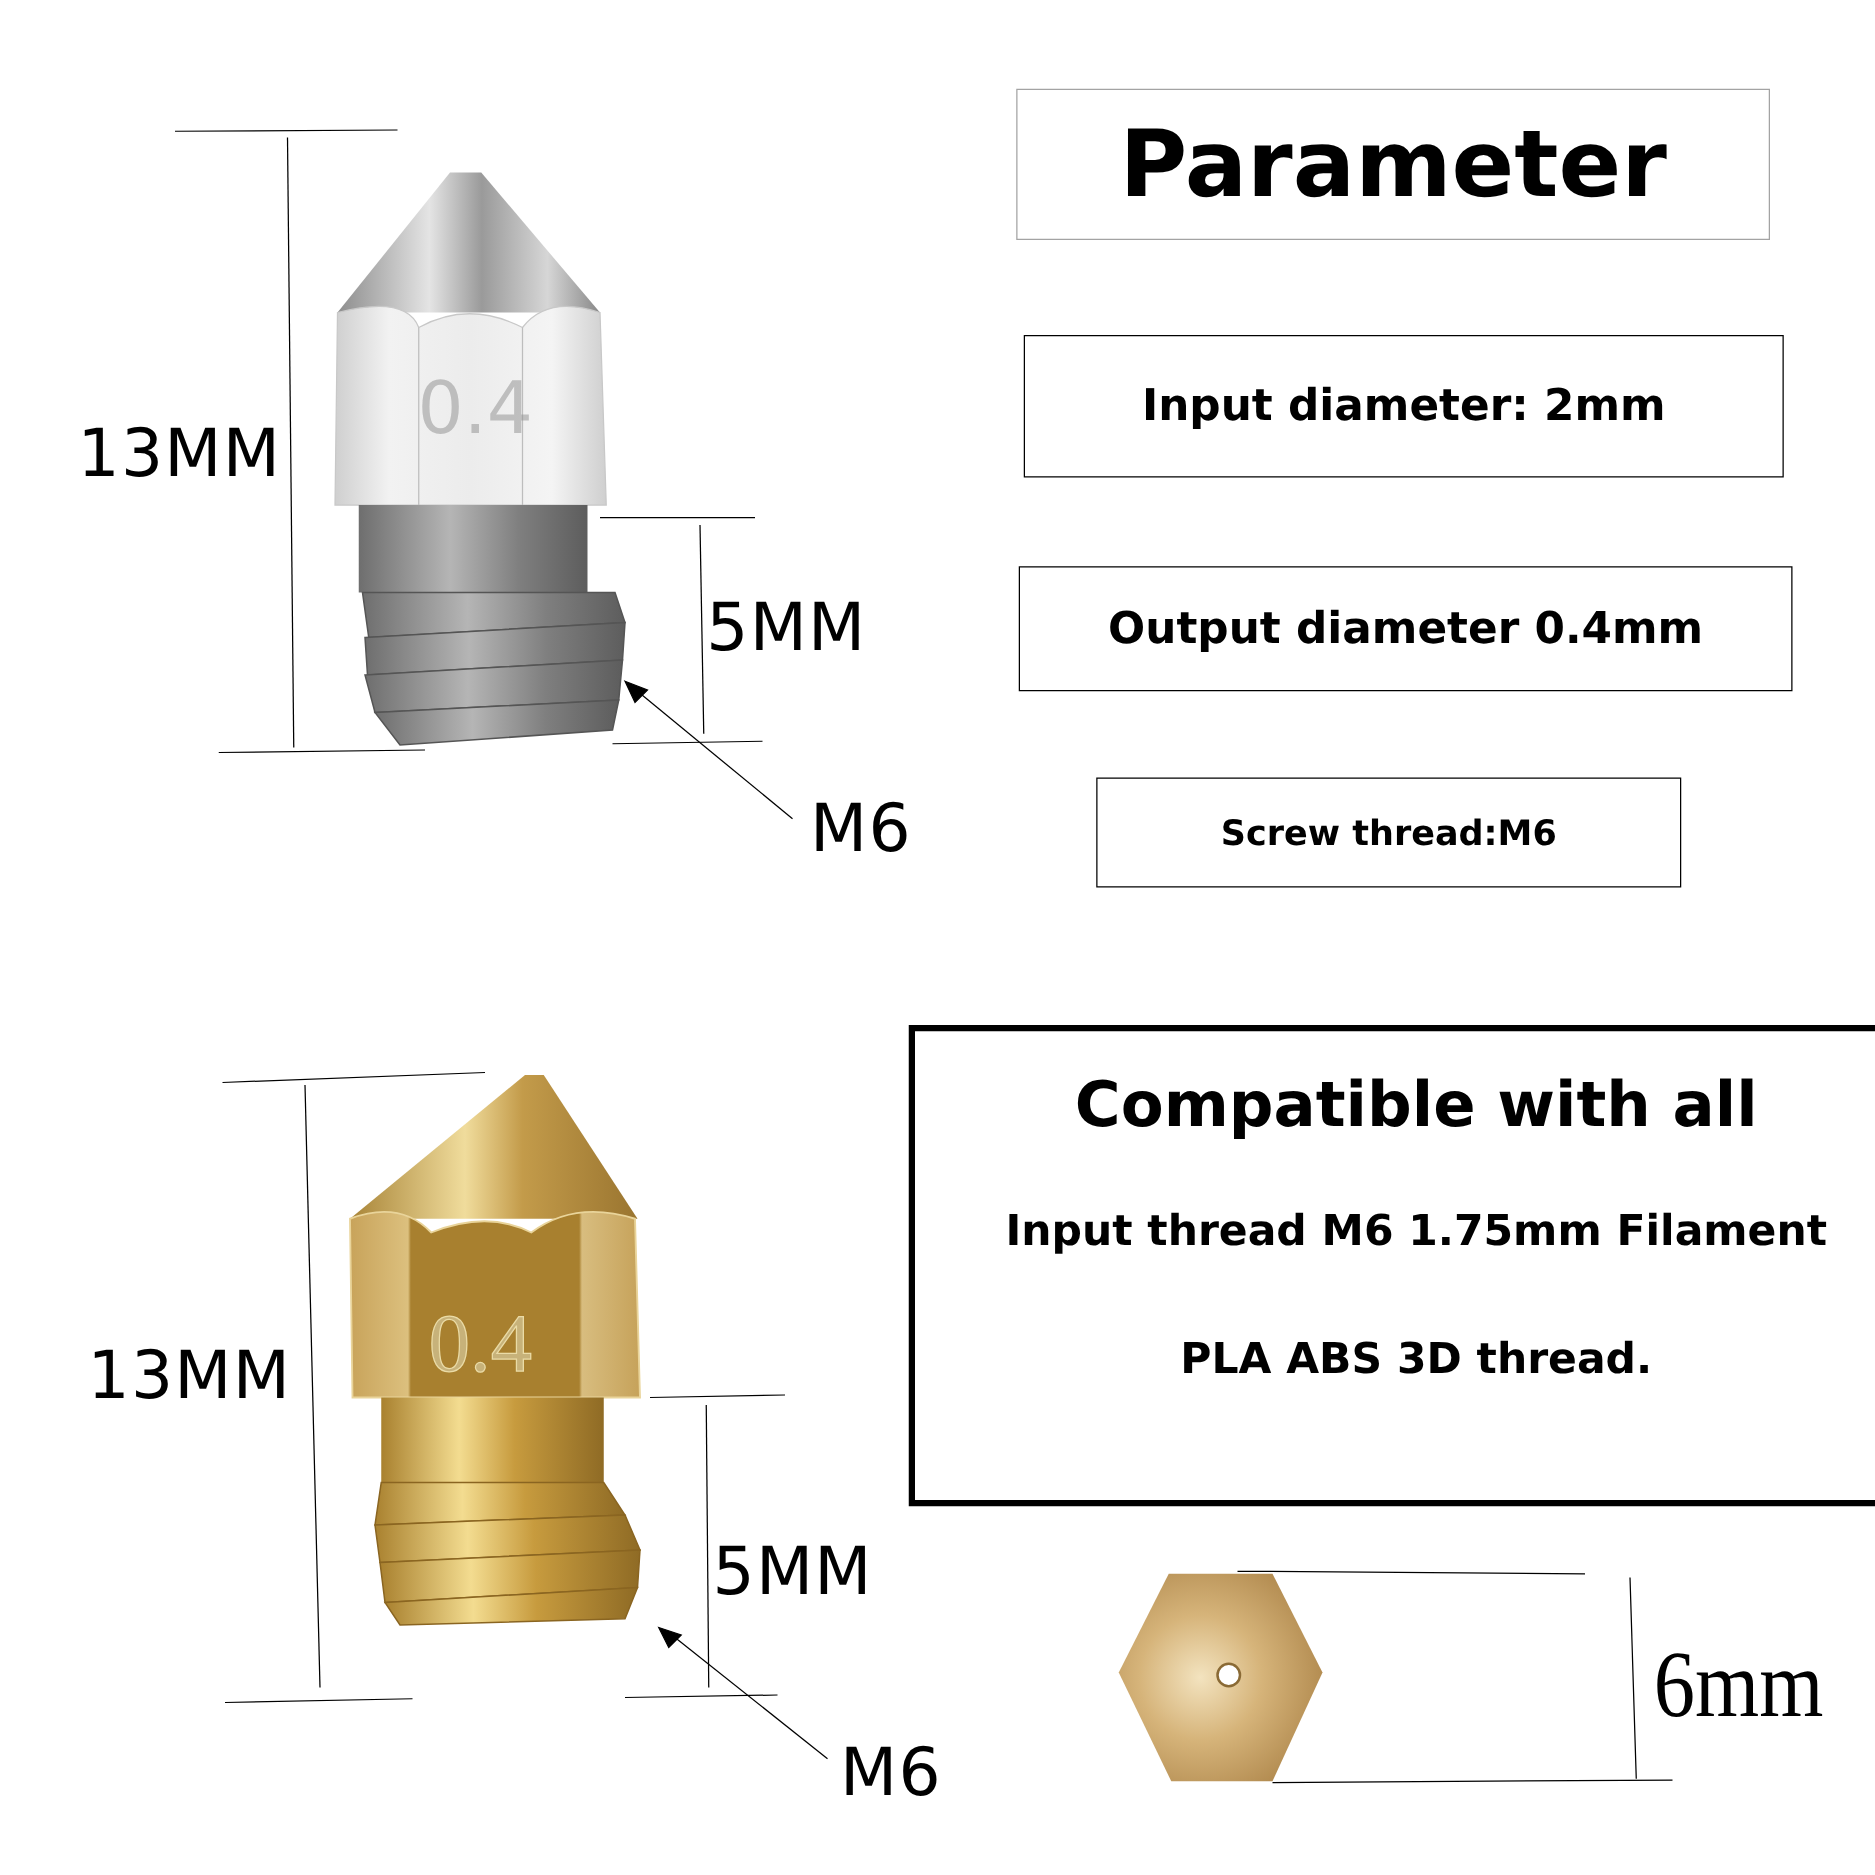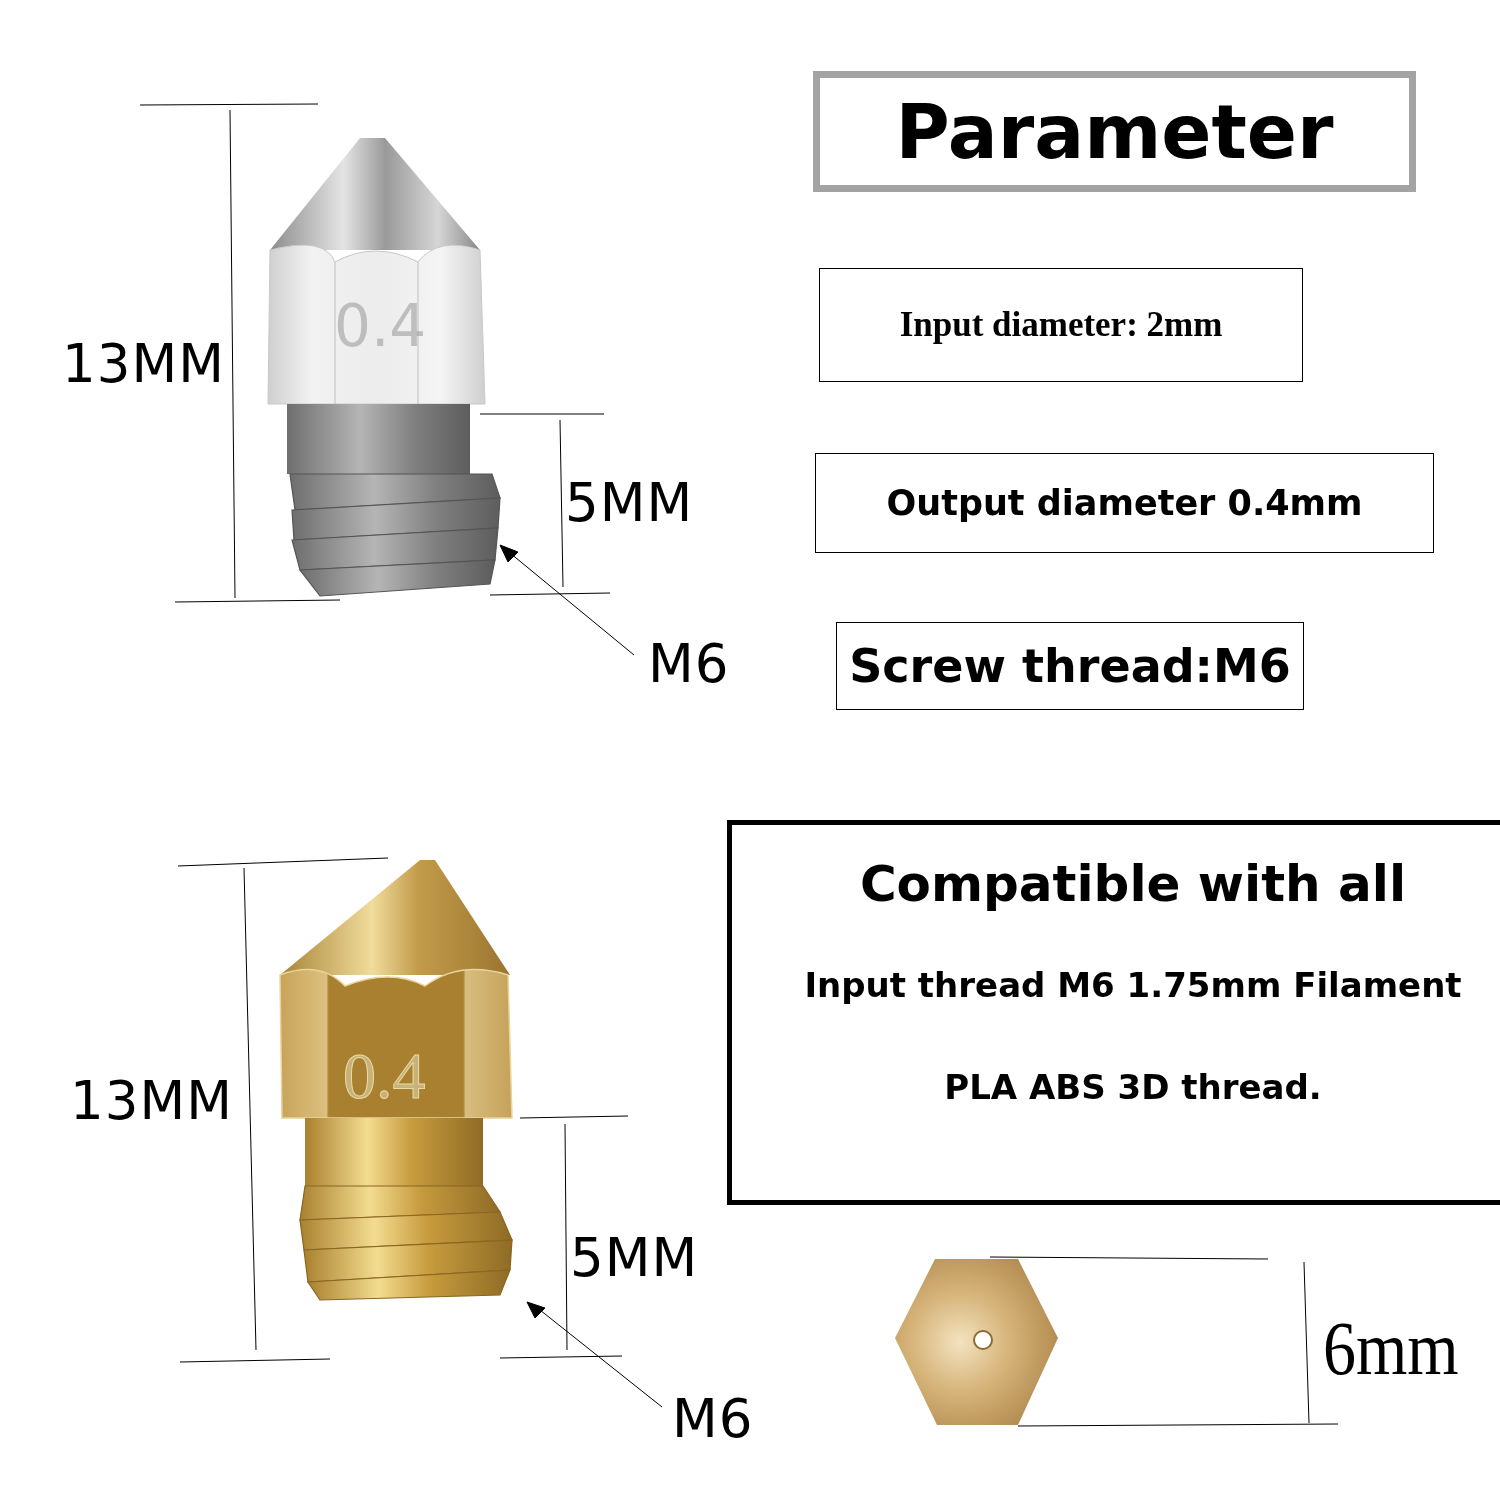--- a/index.html
+++ b/index.html
@@ -1,20 +1,20 @@
 <!DOCTYPE html>
 <html><head>
 <meta charset="utf-8">
 <style>
   html, body { margin: 0; padding: 0; background: #ffffff; }
   body { width: 1500px; height: 1500px; position: relative; overflow: hidden; font-family: "DejaVu Sans", sans-serif; color: #000; }
   .abs { position: absolute; }
   .dim-label { position: absolute; font-family: "DejaVu Sans", sans-serif; font-size: 53px; color: #000; letter-spacing: 1px; white-space: nowrap; }
   .box { position: absolute; box-sizing: border-box; border: 1.5px solid #000; display: flex; align-items: center; justify-content: center; font-family: "DejaVu Sans", sans-serif; font-weight: bold; color: #000; white-space: nowrap; }
-  .title-box { border: 7px solid #a3a3a3; font-size: 74px; }
+  .title-box { border: 1px solid #a3a3a3; font-size: 74px; }
   .compat-box { border: 5px solid #000; flex-direction: column; justify-content: flex-start; margin-left: 48px; }
   .compat-title { font-size: 50px; font-weight: bold; margin-top: 30px; }
   .compat-line { font-size: 34px; font-weight: bold; }
   svg { position: absolute; left: 0; top: 0; }
   .six-mm { position: absolute; font-family: "Liberation Serif", "DejaVu Serif", serif; font-size: 66px; transform: scaleY(1.15); transform-origin: left top; white-space: nowrap; }
 </style>
 </head>
 <body>
 
 <svg width="1500" height="1500" viewBox="0 0 1500 1500">
@@ -134,24 +134,24 @@
 
 <div class="dim-label" style="left:70px; top:1070px;">13MM</div>
 <div class="dim-label" style="left:570px; top:1227px;">5MM</div>
 <div class="dim-label" style="left:672px; top:1388px;">M6</div>
 
 <div class="six-mm" style="left:1323px; top:1305px;">6mm</div>
 
 <section>
   <div class="box title-box" style="left:813px; top:71px; width:603px; height:121px;">Parameter</div>
 
-  <div class="box" style="left:819px; top:268px; width:484px; height:114px; font-size:35px;font-family:Liberation Serif, serif;">Input diameter: 2mm</div>
+  <div class="box" style="left:819px; top:268px; width:608px; height:114px; font-size:35px;">Input diameter: 2mm</div>
 
   <div class="box" style="left:815px; top:453px; width:619px; height:100px; font-size:35px;">Output diameter 0.4mm</div>
 
-  <div class="box" style="left:836px; top:622px; width:468px; height:88px; font-size:46px;">Screw thread:M6</div>
+  <div class="box" style="left:877px; top:622px; width:468px; height:88px; font-size:28px;">Screw thread:M6</div>
 </section>
 
 <section class="box compat-box" style="left:679px; top:820px; width:812px; height:385px;">
   <div class="compat-title">Compatible with all</div>
   <div class="compat-line" style="margin-top:52px;">Input thread M6 1.75mm Filament</div>
   <div class="compat-line" style="margin-top:62px;">PLA ABS 3D thread.</div>
 </section>
 
 </body></html>

